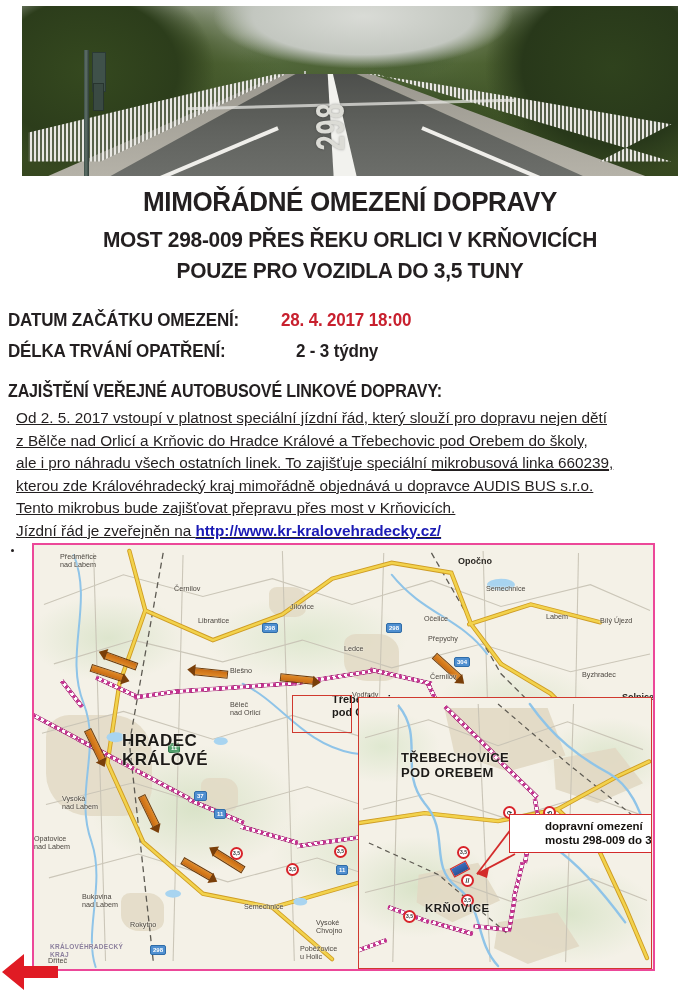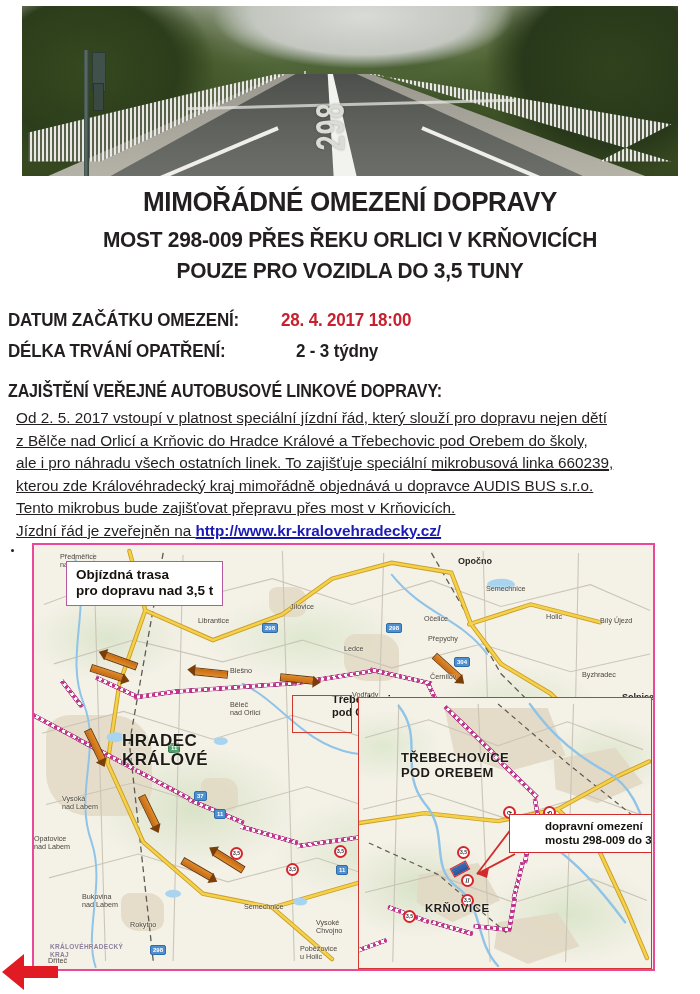--- a/index.html
+++ b/index.html
@@ -501,21 +501,21 @@
     <div class="shield" style="left:302px; top:320px;">11</div>
     <div class="shield" style="left:352px; top:244px;">11</div>
     <div class="shield" style="left:548px; top:222px;">35</div>
 
     <div class="maplabel" style="left:26px;  top:8px;">Předměřice<br>nad Labem</div>
     <div class="maplabel" style="left:140px; top:40px;">Černilov</div>
     <div class="maplabel" style="left:164px; top:72px;">Librantice</div>
     <div class="maplabel" style="left:256px; top:58px;">Jílovice</div>
     <div class="maplabel town" style="left:424px; top:12px;">Opočno</div>
     <div class="maplabel" style="left:452px; top:40px;">Semechnice</div>
-    <div class="maplabel" style="left:512px; top:68px;">Holic</div>
+    <div class="maplabel" style="left:512px; top:68px;">Labem</div>
     <div class="maplabel" style="left:390px; top:70px;">Očelice</div>
     <div class="maplabel" style="left:394px; top:90px;">Přepychy</div>
     <div class="maplabel" style="left:396px; top:128px;">Černilov</div>
     <div class="maplabel" style="left:566px; top:72px;">Bílý Újezd</div>
     <div class="maplabel" style="left:548px; top:126px;">Byzhradec</div>
     <div class="maplabel" style="left:196px; top:122px;">Blešno</div>
     <div class="maplabel" style="left:310px; top:100px;">Ledce</div>
     <div class="maplabel" style="left:196px; top:156px;">Běleč<br>nad Orlicí</div>
     <div class="maplabel" style="left:28px;  top:250px;">Vysoká<br>nad Labem</div>
     <div class="maplabel" style="left:0px;   top:290px;">Opatovice<br>nad Labem</div>
@@ -524,24 +524,20 @@
     <div class="maplabel" style="left:96px;  top:376px;">Rokytno</div>
     <div class="maplabel" style="left:210px; top:358px;">Semechnice</div>
     <div class="maplabel" style="left:282px; top:374px;">Vysoké<br>Chvojno</div>
     <div class="maplabel" style="left:266px; top:400px;">Poběžovice<br>u Holic</div>
     <div class="maplabel" style="left:318px; top:146px;">Vodřady</div>
     <div class="maplabel town" style="left:588px; top:148px;">Solnice</div>
     <div class="maplabel med" style="left:298px; top:148px;">Třebechovice<br>pod Orebem</div>
     <div class="maplabel big" style="left:88px; top:186px;">HRADEC<br>KRÁLOVÉ</div>
     <div class="maplabel kraj" style="left:16px; top:398px;">KRÁLOVÉHRADECKÝ<br>KRAJ</div>
 
-    <div class="callout" style="left:32px; top:16px;">
-      <div>Objízdná trasa</div>
-      <div>pro dopravu nad 3,5 t</div>
-    </div>
 
     <div class="small-src-box" style="left:258px; top:150px; width:60px; height:38px;"></div>
 
     <div class="inset">
       <div class="inset-base"></div>
 
       <svg class="vec" viewBox="0 0 294 272" preserveAspectRatio="none">
         <g fill="#e2d9c4" opacity=".9">
           <path d="M86 10 L190 10 L208 58 L150 74 L96 56 Z"></path>
           <path d="M196 62 L258 50 L286 86 L240 106 L198 92 Z"></path>

